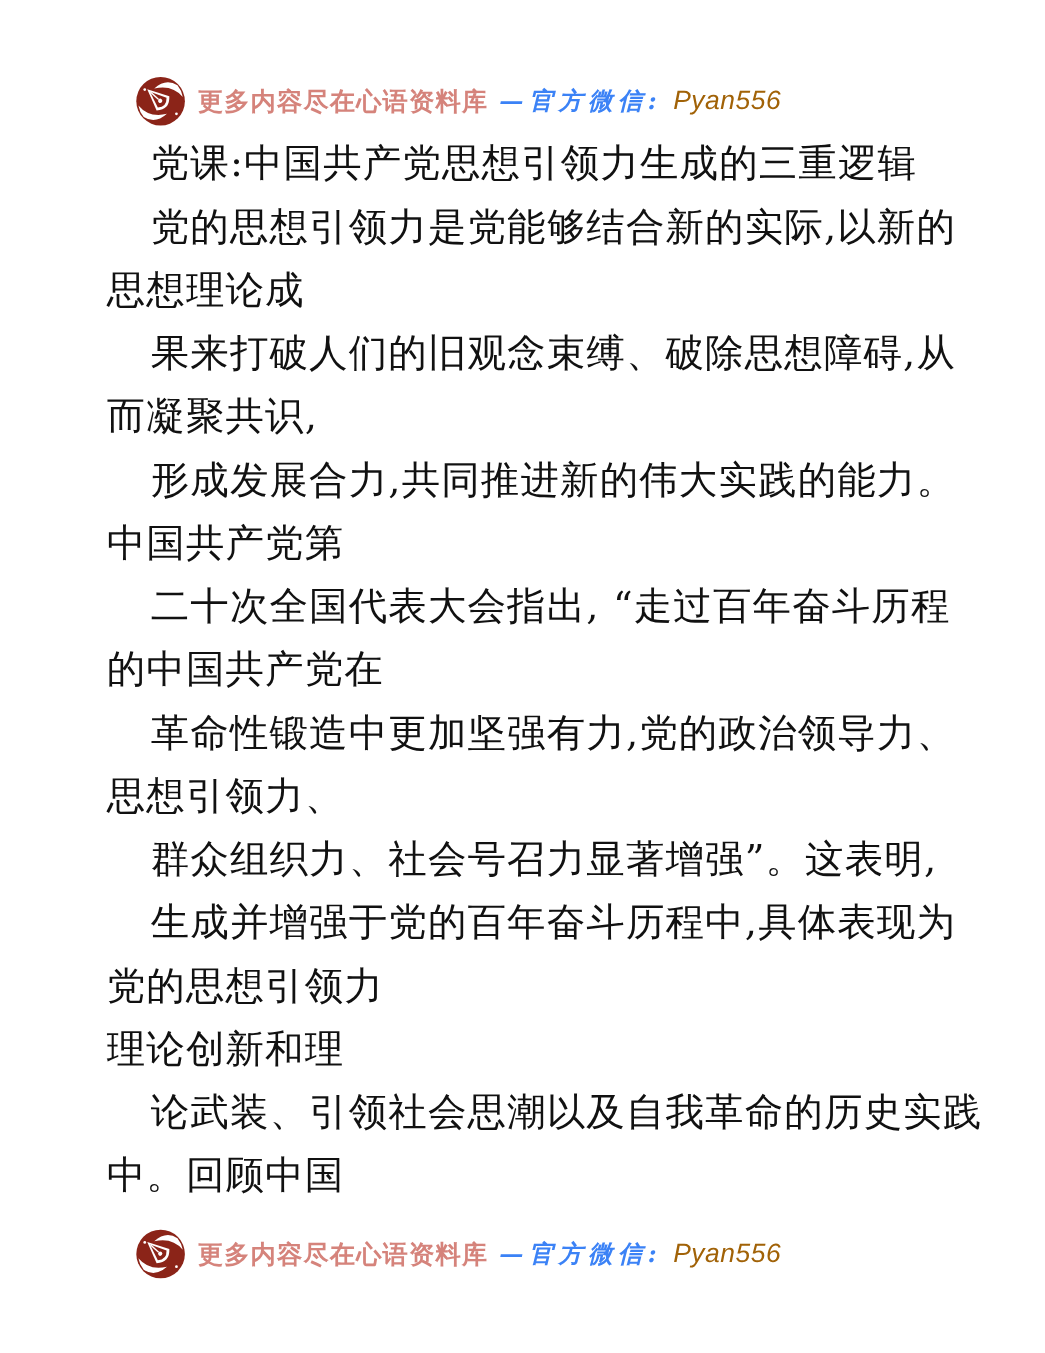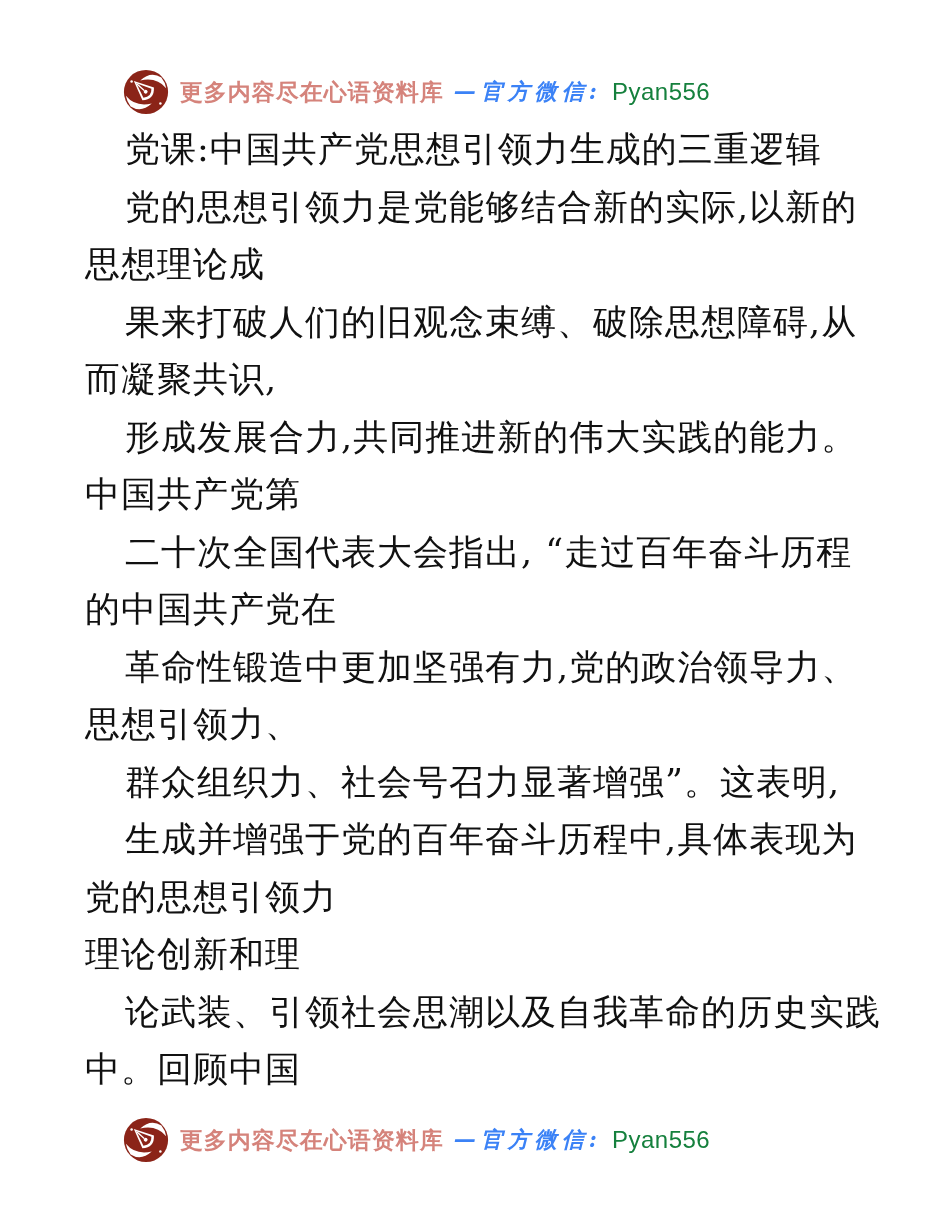--- a/index.html
+++ b/index.html
@@ -36,30 +36,31 @@
   .wm-label {
     font-size: 22px;
     font-style: italic;
     font-weight: bold;
     color: #3b82f6;
     letter-spacing: 5px;
     font-family: "DejaVu Serif", "Liberation Serif", serif;
   }
   .wm-id {
     font-size: 24px;
-    color: #15803d;
+    color: #a16207;
     letter-spacing: 0.5px;
     font-family: "Liberation Sans", "DejaVu Sans", sans-serif;
+    font-style: italic;
   }
 
   
   .doc-body {
     position: absolute;
     top: 121px;
-    left: 85px;
+    left: 97px;
     width: 770px;
   }
   .line {
     font-size: 35px;
     line-height: 57.5px;
     letter-spacing: 1px;
     color: #111111;
     white-space: nowrap;
     font-family: "DejaVu Serif", "Liberation Serif", serif;
   }

